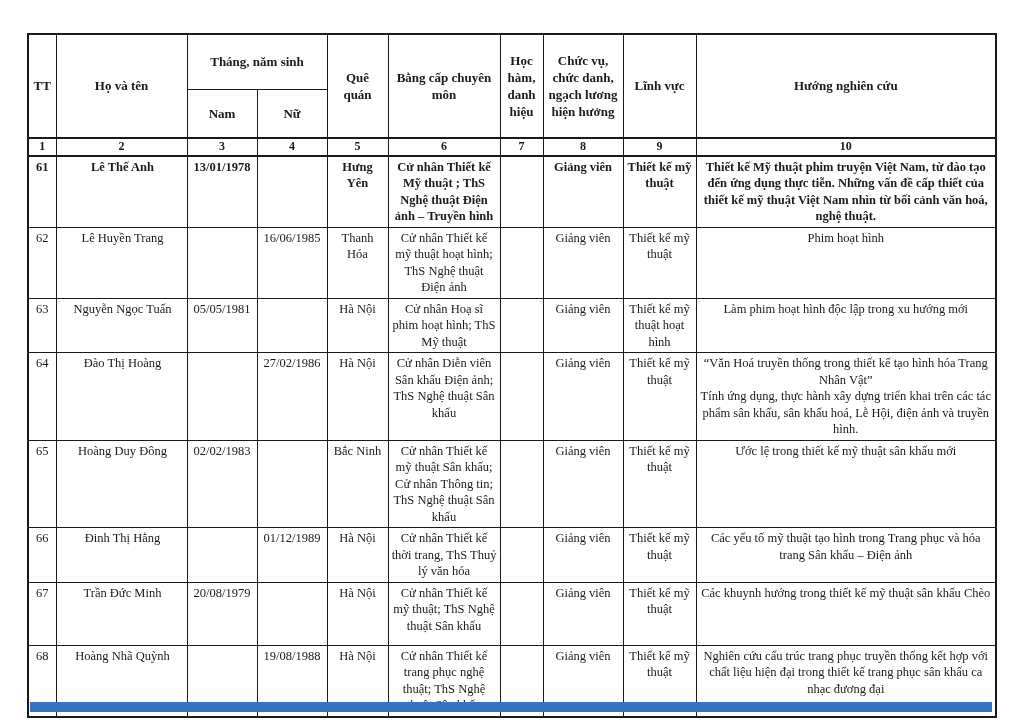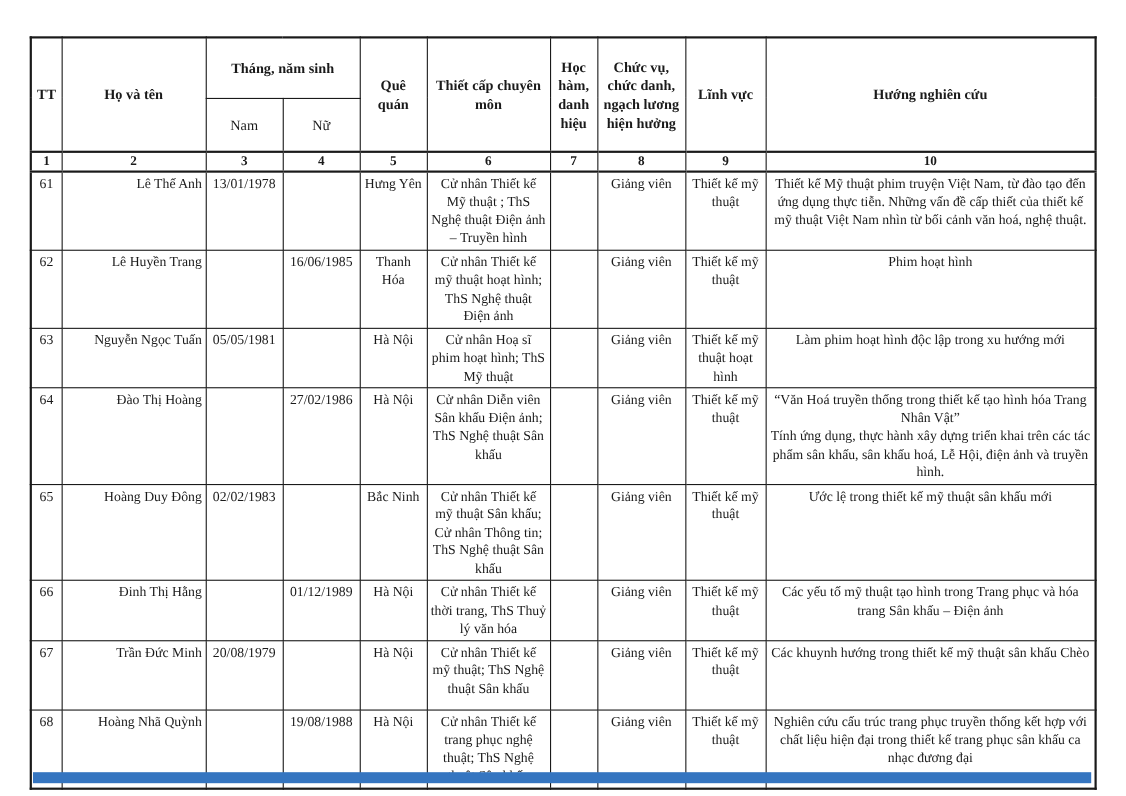--- a/index.html
+++ b/index.html
@@ -25,30 +25,30 @@
     font-size:12.5px;
     line-height:1.32;
     text-align:center;
     overflow:hidden;
   }
   .roster th{
     vertical-align:middle;
     font-weight:bold;
     font-size:13px;
   }
-  .roster th.subhead{font-weight:normal;}
+  .roster th.subhead{font-weight:bold;}
   .roster tr.numrow td{
     font-weight:bold;
     font-size:12px;
     padding:0 2px;
     border-top:2px solid #1a1a1a;
     border-bottom:2px solid #1a1a1a;
     vertical-align:middle;
   }
-  .roster td.col-name{text-align:right;padding-left:5px;}
+  .roster td.col-name{text-align:center;padding-left:5px;}
   .roster td.col-huong{white-space:pre-line;}
   .hdr-row-a{height:55px;}
   .hdr-row-b{height:49px;}
   .numrow{height:15px;}
   .bottom-bar{
     position:absolute;
     left:30px;top:702px;
     width:962px;height:10px;
     background:#3575c0;
   }
@@ -70,21 +70,21 @@
         <col style="width:80px">
         <col style="width:73px">
       <col style="width:300px">
     </colgroup>
     <thead>
       <tr class="hdr-row-a">
         <th rowspan="2">TT</th>
         <th rowspan="2">Họ và tên</th>
         <th colspan="2">Tháng, năm sinh</th>
         <th rowspan="2">Quê quán</th>
-        <th rowspan="2">Thiết cấp chuyên môn</th>
+        <th rowspan="2">Bằng cấp chuyên môn</th>
         <th rowspan="2">Học hàm, danh hiệu</th>
         <th rowspan="2">Chức vụ, chức danh, ngạch lương hiện hưởng</th>
         <th rowspan="2">Lĩnh vực</th>
         <th rowspan="2">Hướng nghiên cứu</th>
       </tr>
       <tr class="hdr-row-b">
         <th class="subhead">Nam</th>
         <th class="subhead">Nữ</th>
       </tr>
       <tr class="numrow">
@@ -94,21 +94,21 @@
         <td>4</td>
         <td>5</td>
         <td>6</td>
         <td>7</td>
         <td>8</td>
         <td>9</td>
         <td>10</td>
       </tr>
     </thead>
     <tbody>
-        <tr style="height: 70px;">
+        <tr style="height: 70px; font-weight: bold;">
           <td>61</td>
           <td class="col-name">Lê Thế Anh</td>
           <td>13/01/1978</td>
           <td></td>
           <td>Hưng Yên</td>
           <td>Cử nhân Thiết kế Mỹ thuật ; ThS Nghệ thuật Điện ảnh – Truyền hình</td>
           <td></td>
           <td>Giảng viên</td>
           <td>Thiết kế mỹ thuật</td>
           <td class="col-huong">Thiết kế Mỹ thuật phim truyện Việt Nam, từ  đào tạo đến ứng dụng thực tiễn. Những vấn đề cấp thiết của thiết kế mỹ thuật Việt Nam nhìn từ bối cảnh văn hoá, nghệ thuật.</td>

